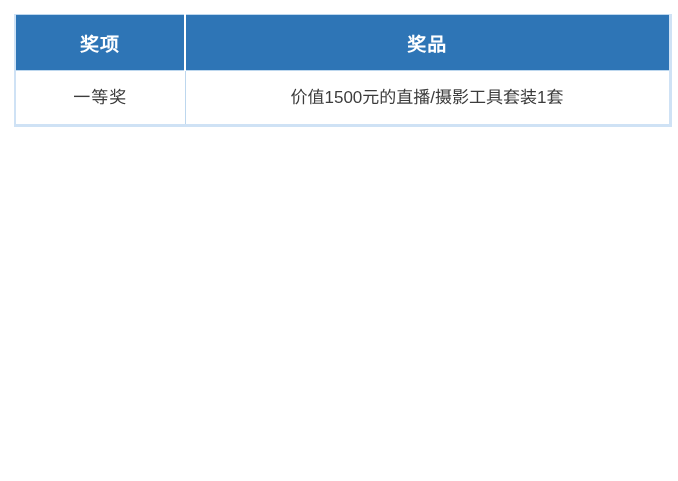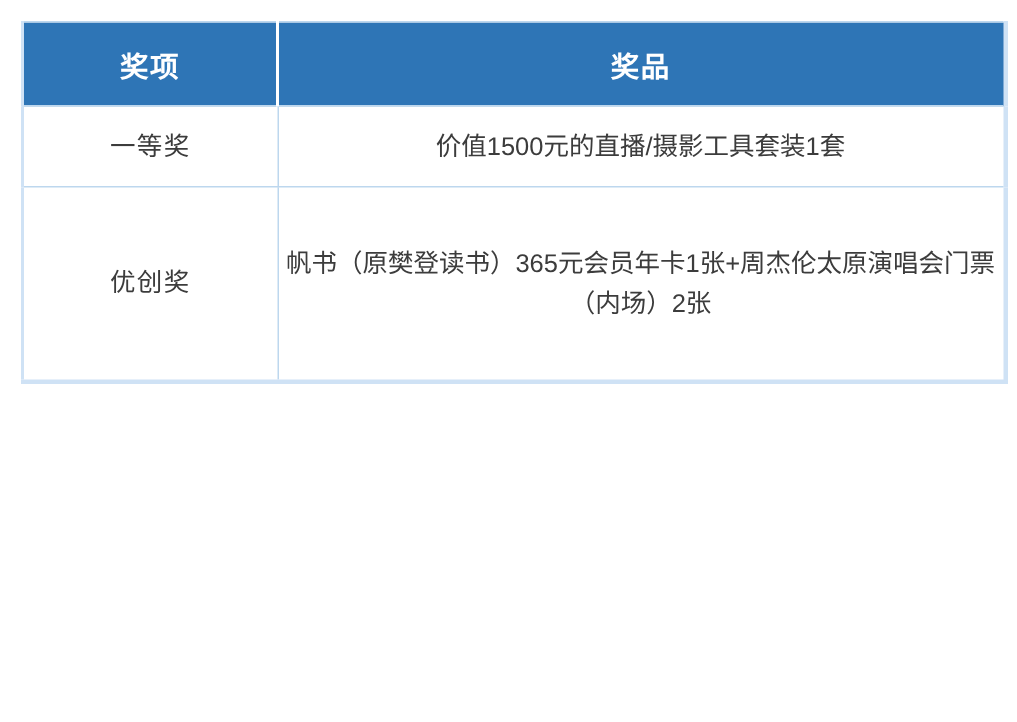--- a/index.html
+++ b/index.html
@@ -115,21 +115,17 @@
     <tbody>
 
 
       <tr class="row-short">
         <td class="cell-award">一等奖</td>
         <td class="cell-prize">价值1500元的直播/摄影工具套装1套</td>
       </tr>
 
 
 
-      <tr class="row-last">
-        <td class="cell-award">优创奖</td>
-        <td class="cell-prize">帆书（原樊登读书）365元会员年卡1张+周杰伦太原演唱会门票（内场）2张</td>
-      </tr>
 
     </tbody>
   </table>
 
 </div>
 
 </body></html>

